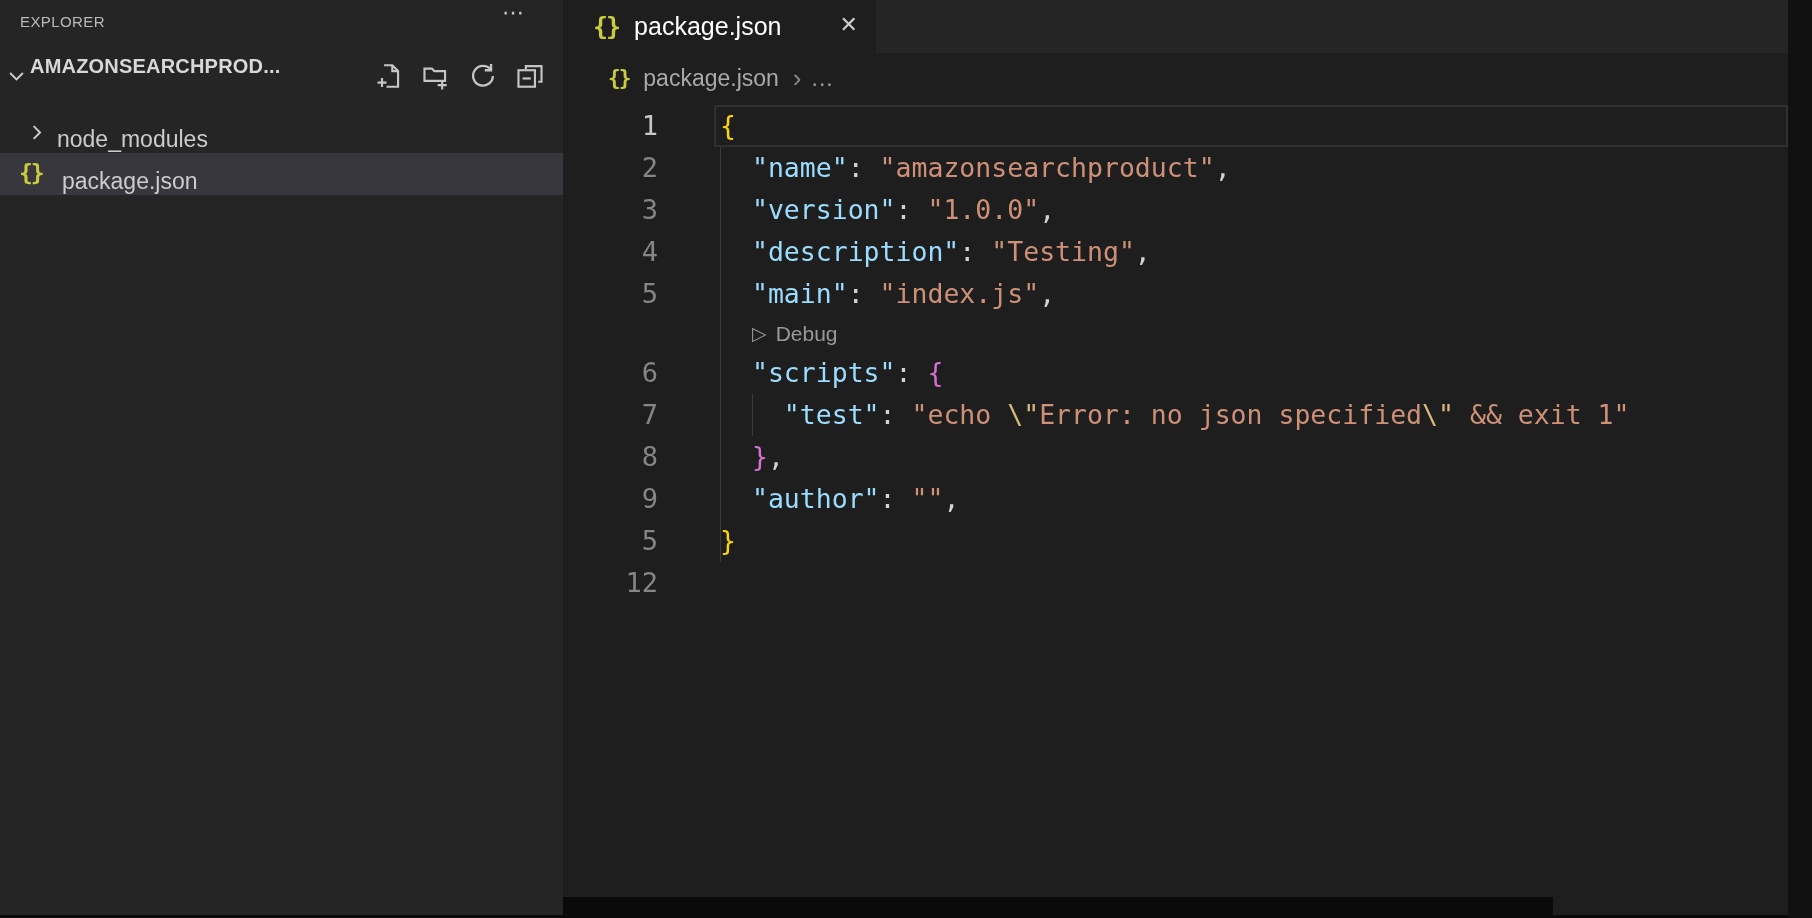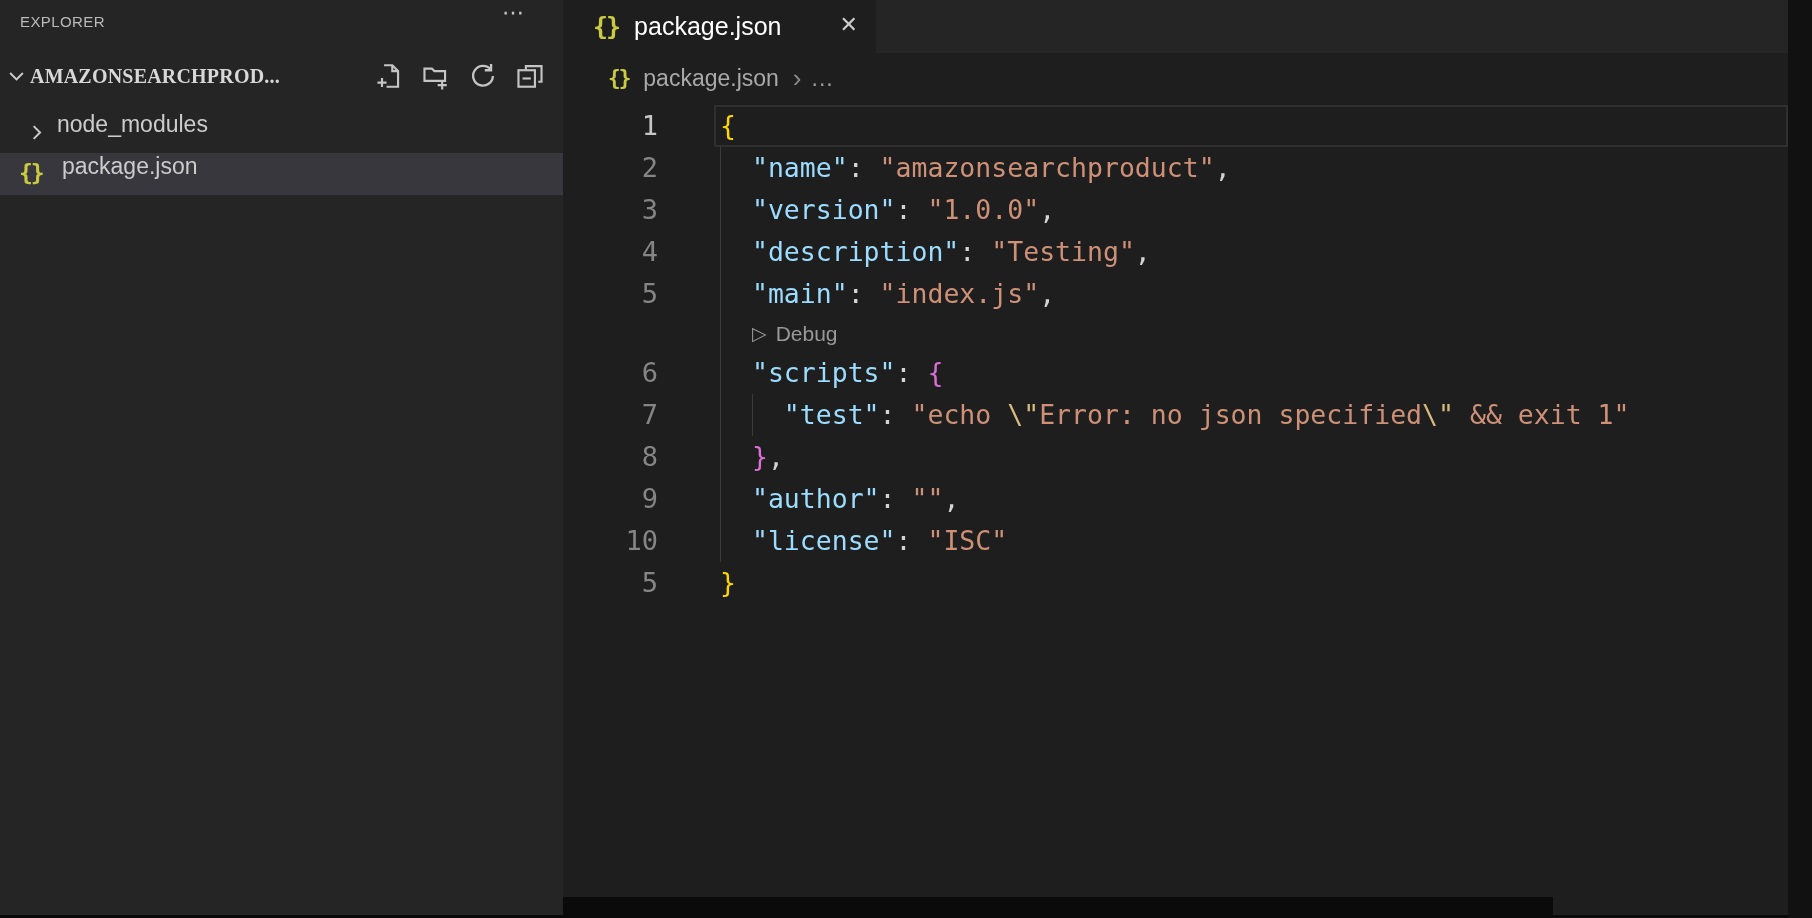--- a/index.html
+++ b/index.html
@@ -19,34 +19,34 @@
   }
   .sidebar-title {
     margin-left:20px; font-size:15px; letter-spacing:0.4px; color:#bbbbbb;
   }
   .more-actions {
     position:absolute; right:38px; top:0px; font-size:22px; color:#c5c5c5;
     letter-spacing:1px; cursor:pointer; line-height:26px;
   }
   .section-row {
     position:relative; height:42px; margin-top:13px;
-    display:flex; align-items:center;font-family:Liberation Serif, serif;
+    display:flex; align-items:flex-start;
   }
   .section-chevron { position:absolute; left:8px; top:13px; }
   .section-label {
     margin-left:30px; font-size:20px; font-weight:bold; color:#d8d8d8;
     letter-spacing:0.2px; white-space:nowrap;
   }
   .section-actions {
     position:absolute; right:18px; top:6px; display:flex; gap:17px;
   }
   .icon-btn { width:30px; height:30px; display:flex; align-items:center; justify-content:center; cursor:pointer; }
   .tree { margin-top:14px; }
   .tree-row {
-    position:relative; height:42px; display:flex; align-items:flex-start;
+    position:relative; height:42px; display:flex; align-items:flex-end;
     font-size:23px; color:#cccccc; cursor:pointer; white-space:nowrap;
   }
   .tree-row.selected { background:#37373d; }
   .folder-chevron { position:absolute; left:28px; top:13px; }
   .folder-label { margin-left:57px; }
   .json-badge {
     font-family:"DejaVu Sans Mono", monospace; font-weight:bold;
     color:#cbcb41; letter-spacing:-2px; font-size:23px;
   }
   .file-badge { position:absolute; left:19px; top:7px; }
@@ -224,26 +224,26 @@
           </div>
           <div class="code-row">
             <div class="gutter">8</div>
             <pre class="code-text"><span class="tk-ws">  </span><span class="tk-b2">}</span><span class="tk-pun">,</span></pre>
           </div>
           <div class="code-row">
             <div class="gutter">9</div>
             <pre class="code-text"><span class="tk-ws">  </span><span class="tk-key">"author"</span><span class="tk-pun">: </span><span class="tk-str">""</span><span class="tk-pun">,</span></pre>
           </div>
           <div class="code-row">
-            <div class="gutter">10</div>
-            <pre class="code-text"><span class="tk-ws">  </span><span class="tk-key">"license"</span><span class="tk-pun">: </span><span class="tk-str">"ISC"</span></pre>
-          </div>
-          <div class="code-row">
             <div class="gutter">5</div>
             <pre class="code-text"><span class="tk-b1">}</span></pre>
+          </div>
+          <div class="code-row">
+            <div class="gutter">12</div>
+            <pre class="code-text"></pre>
           </div>
         </div>
     </div>
 
   </main>
 
   <div class="black-bar"></div>
   <div class="bottom-edge"></div>
 </div>
 

